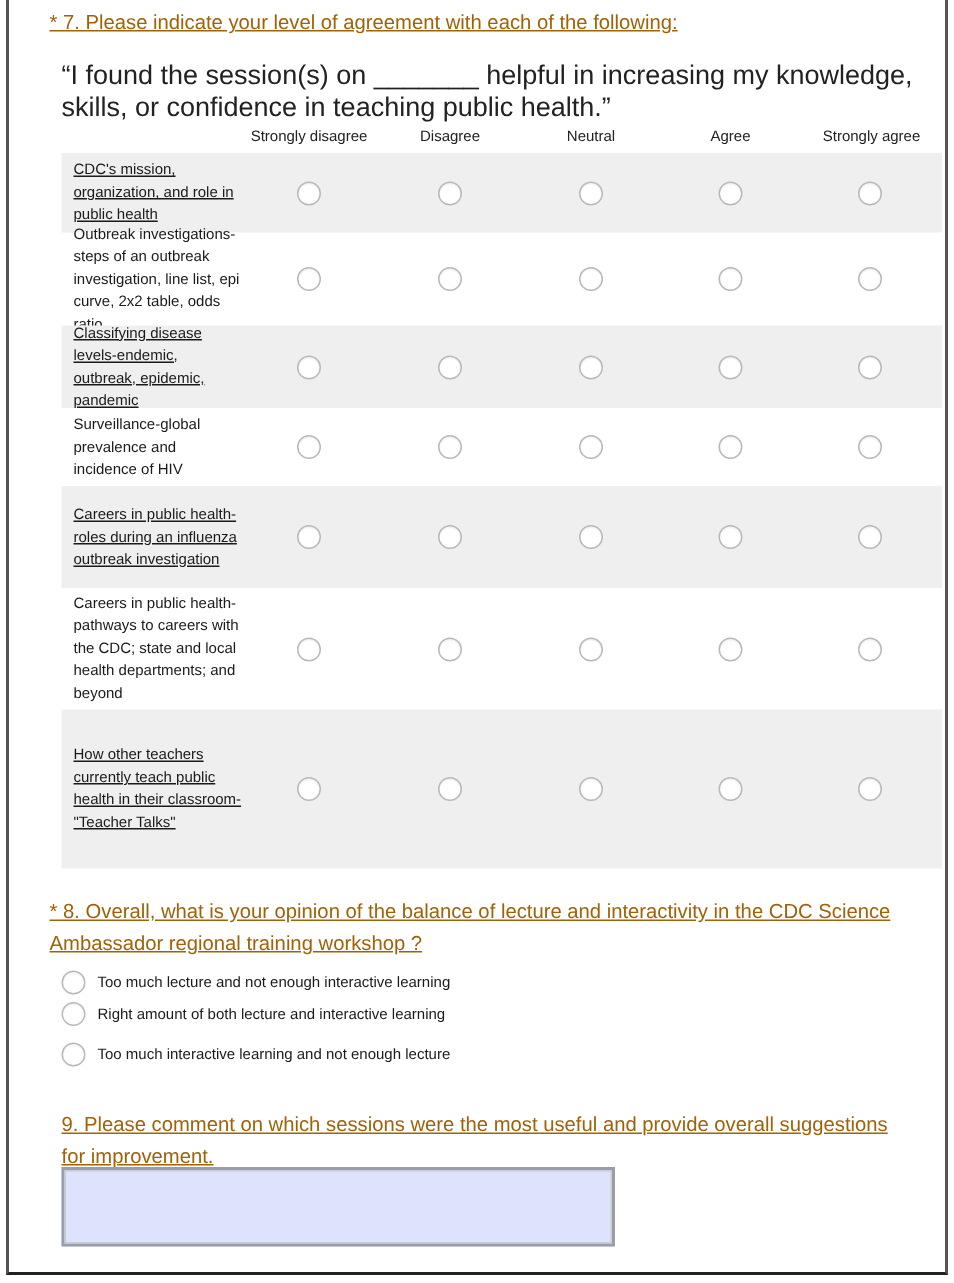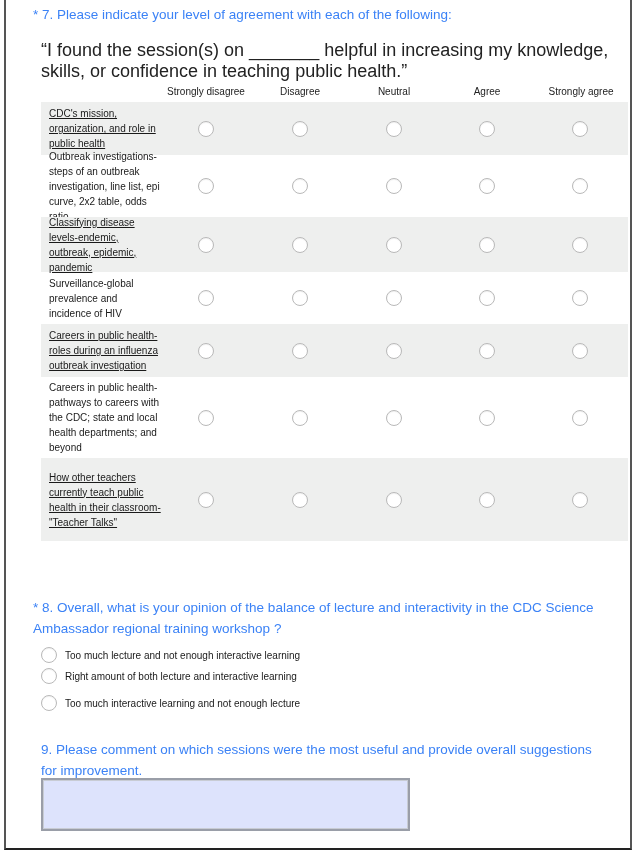--- a/index.html
+++ b/index.html
@@ -7,21 +7,21 @@
   body {
     width: 636px; height: 855px; overflow: hidden; position: relative;
     font-family: "Liberation Sans", sans-serif; color: #1a1a1a;
   }
   .frame {
     position: absolute; left: 4px; top: 0; width: 628px; height: 850px;
     border-left: 2px solid #555555; border-right: 2px solid #555555;
     border-bottom: 2px solid #222222;
   }
   .q-title {
-    position: absolute; font-size: 13.5px; line-height: 21px; color: #3b82f6;
+    position: absolute; font-size: 13.5px; line-height: 21px; color: #a16207; text-decoration: underline;
   }
   .q7-title { left: 33px; top: 4px; }
   .quote { position: absolute; left: 41px; top: 40px; width: 575px; font-size: 18px; line-height: 21px; color: #222; }
   .matrix { position: absolute; left: 41px; top: 86px; width: 587px; }
   .mhead { height: 16px; position: relative; }
   .mhead span {
     position: absolute; top: 0; font-size: 10px; color: #222; transform: translateX(-50%); white-space: nowrap;
   }
   .mrow { position: relative; display: flex; align-items: center; }
   .mrow.alt { background: #eeefee; text-decoration: underline; }
@@ -90,39 +90,39 @@
 
   <div class="mrow" style="height:52px">
     <div class="mlabel">Surveillance-global prevalence and incidence of HIV</div>
     <span class="radio" style="left:157px"></span>
     <span class="radio" style="left:251px"></span>
     <span class="radio" style="left:345px"></span>
     <span class="radio" style="left:438px"></span>
     <span class="radio" style="left:531px"></span>
   </div>
 
-  <div class="mrow alt" style="height:53px">
+  <div class="mrow alt" style="height:68px">
     <div class="mlabel">Careers in public health-roles during an influenza outbreak investigation</div>
     <span class="radio" style="left:157px"></span>
     <span class="radio" style="left:251px"></span>
     <span class="radio" style="left:345px"></span>
     <span class="radio" style="left:438px"></span>
     <span class="radio" style="left:531px"></span>
   </div>
 
   <div class="mrow" style="height:81px">
     <div class="mlabel">Careers in public health-pathways to careers with the CDC; state and local health departments; and beyond</div>
     <span class="radio" style="left:157px"></span>
     <span class="radio" style="left:251px"></span>
     <span class="radio" style="left:345px"></span>
     <span class="radio" style="left:438px"></span>
     <span class="radio" style="left:531px"></span>
   </div>
 
-  <div class="mrow alt" style="height:83px">
+  <div class="mrow alt" style="height:106px">
     <div class="mlabel">How other teachers currently teach public health in their classroom-"Teacher Talks"</div>
     <span class="radio" style="left:157px"></span>
     <span class="radio" style="left:251px"></span>
     <span class="radio" style="left:345px"></span>
     <span class="radio" style="left:438px"></span>
     <span class="radio" style="left:531px"></span>
   </div>
 </div>
 
 <div class="q-title q8-title">* 8. Overall, what is your opinion of the balance of lecture and interactivity in the CDC Science Ambassador regional training workshop ?</div>

